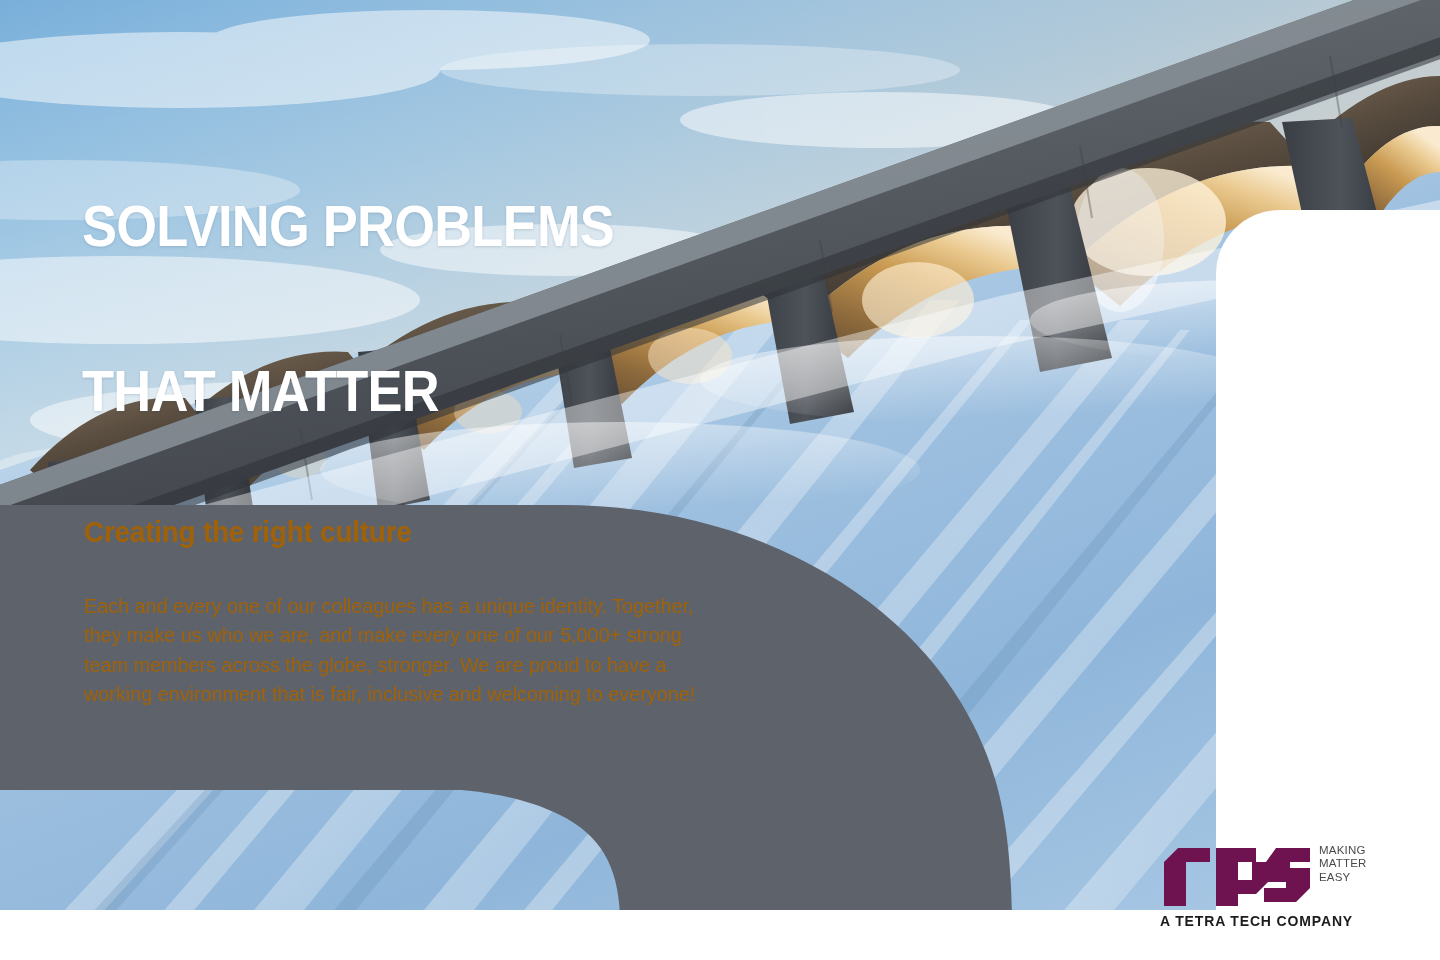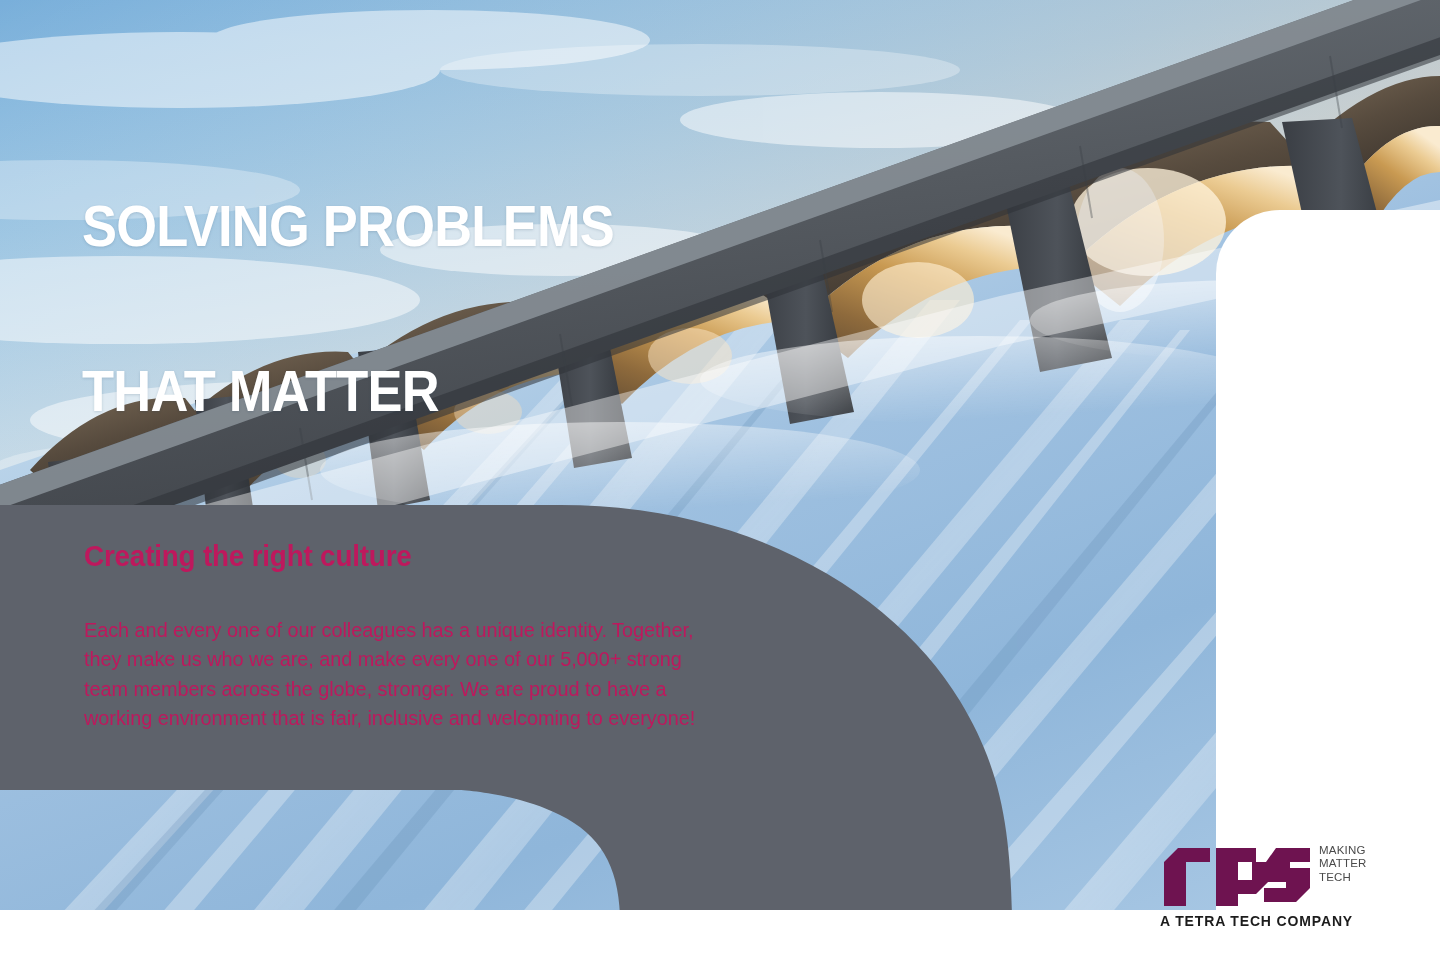--- a/index.html
+++ b/index.html
@@ -67,24 +67,24 @@
     transform:scaleX(0.92);
     transform-origin:left top;
     text-shadow:0 1px 3px rgba(30,60,90,0.18);
     white-space:pre;
   }
   .headline .l { display:block; }
 
   
   .panel-text {
     position:absolute;
-    left:84px; top:540px;
+    left:84px; top:516px;
     width:640px;
     z-index:9;
-    color:#be185d;
+    color:#a16207;
   }
   .panel-title {
     font-family:"Liberation Sans Narrow","Liberation Sans", sans-serif;
     font-weight:bold;
     font-size:29px;
     letter-spacing:-0.2px;
     line-height:1.15;
     transform:scaleX(0.96);
     transform-origin:left top;
     white-space:nowrap;
@@ -349,19 +349,19 @@
           <path d="M 4,22 L 18,8 L 50,8 L 50,22 L 26,22 L 26,66 L 4,66 Z"></path>
 
           <path d="M 56,8 L 96,8 L 96,22 L 110,22 L 110,40 L 96,54 L 78,54 L 78,40 L 92,40 L 92,22 L 78,22 L 78,66 L 56,66 Z"></path>
 
           <path d="M 116,8 L 150,8 L 150,22 L 130,22 L 130,28 L 150,28 L 150,48 L 136,62 L 104,62 L 104,48 L 126,48 L 126,42 L 106,42 L 106,22 Z"></path>
         </g>
       </svg>
       <div class="logo-tag">
         <span>MAKING</span>
         <span>MATTER</span>
-        <span>TECH</span>
+        <span>EASY</span>
       </div>
     </div>
     <div class="logo-sub">A TETRA TECH COMPANY</div>
   </div>
 
 </div>
 
 </body></html>

